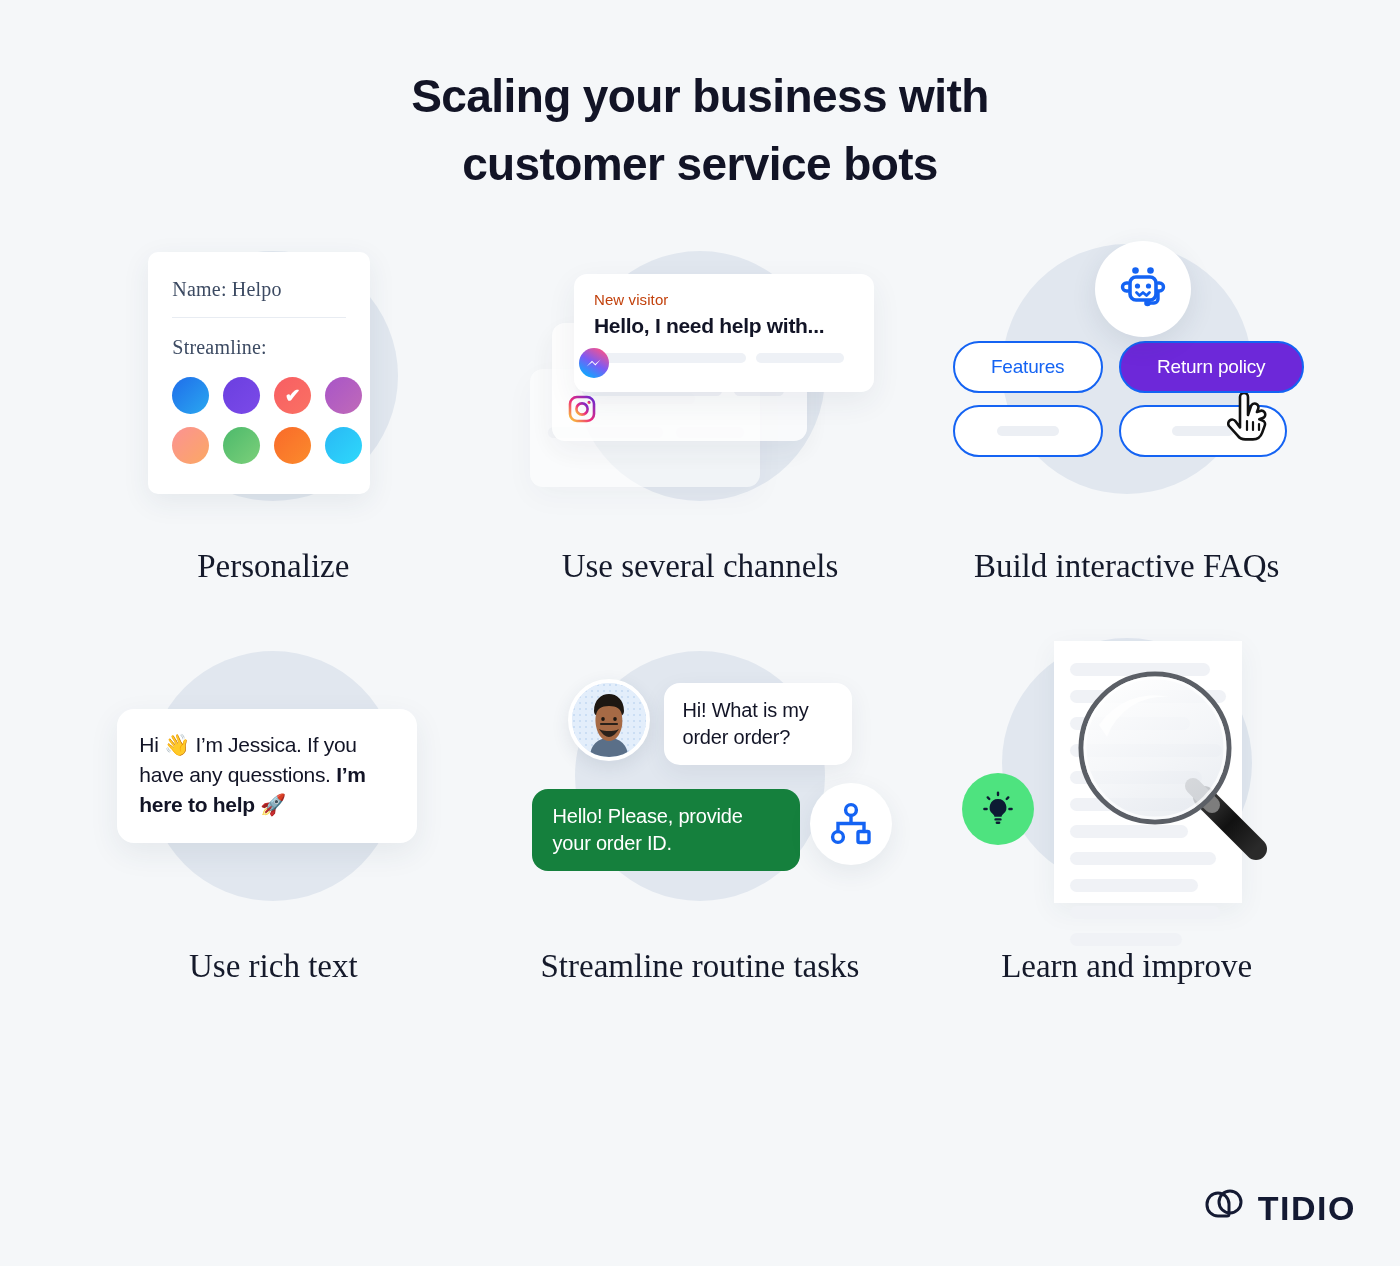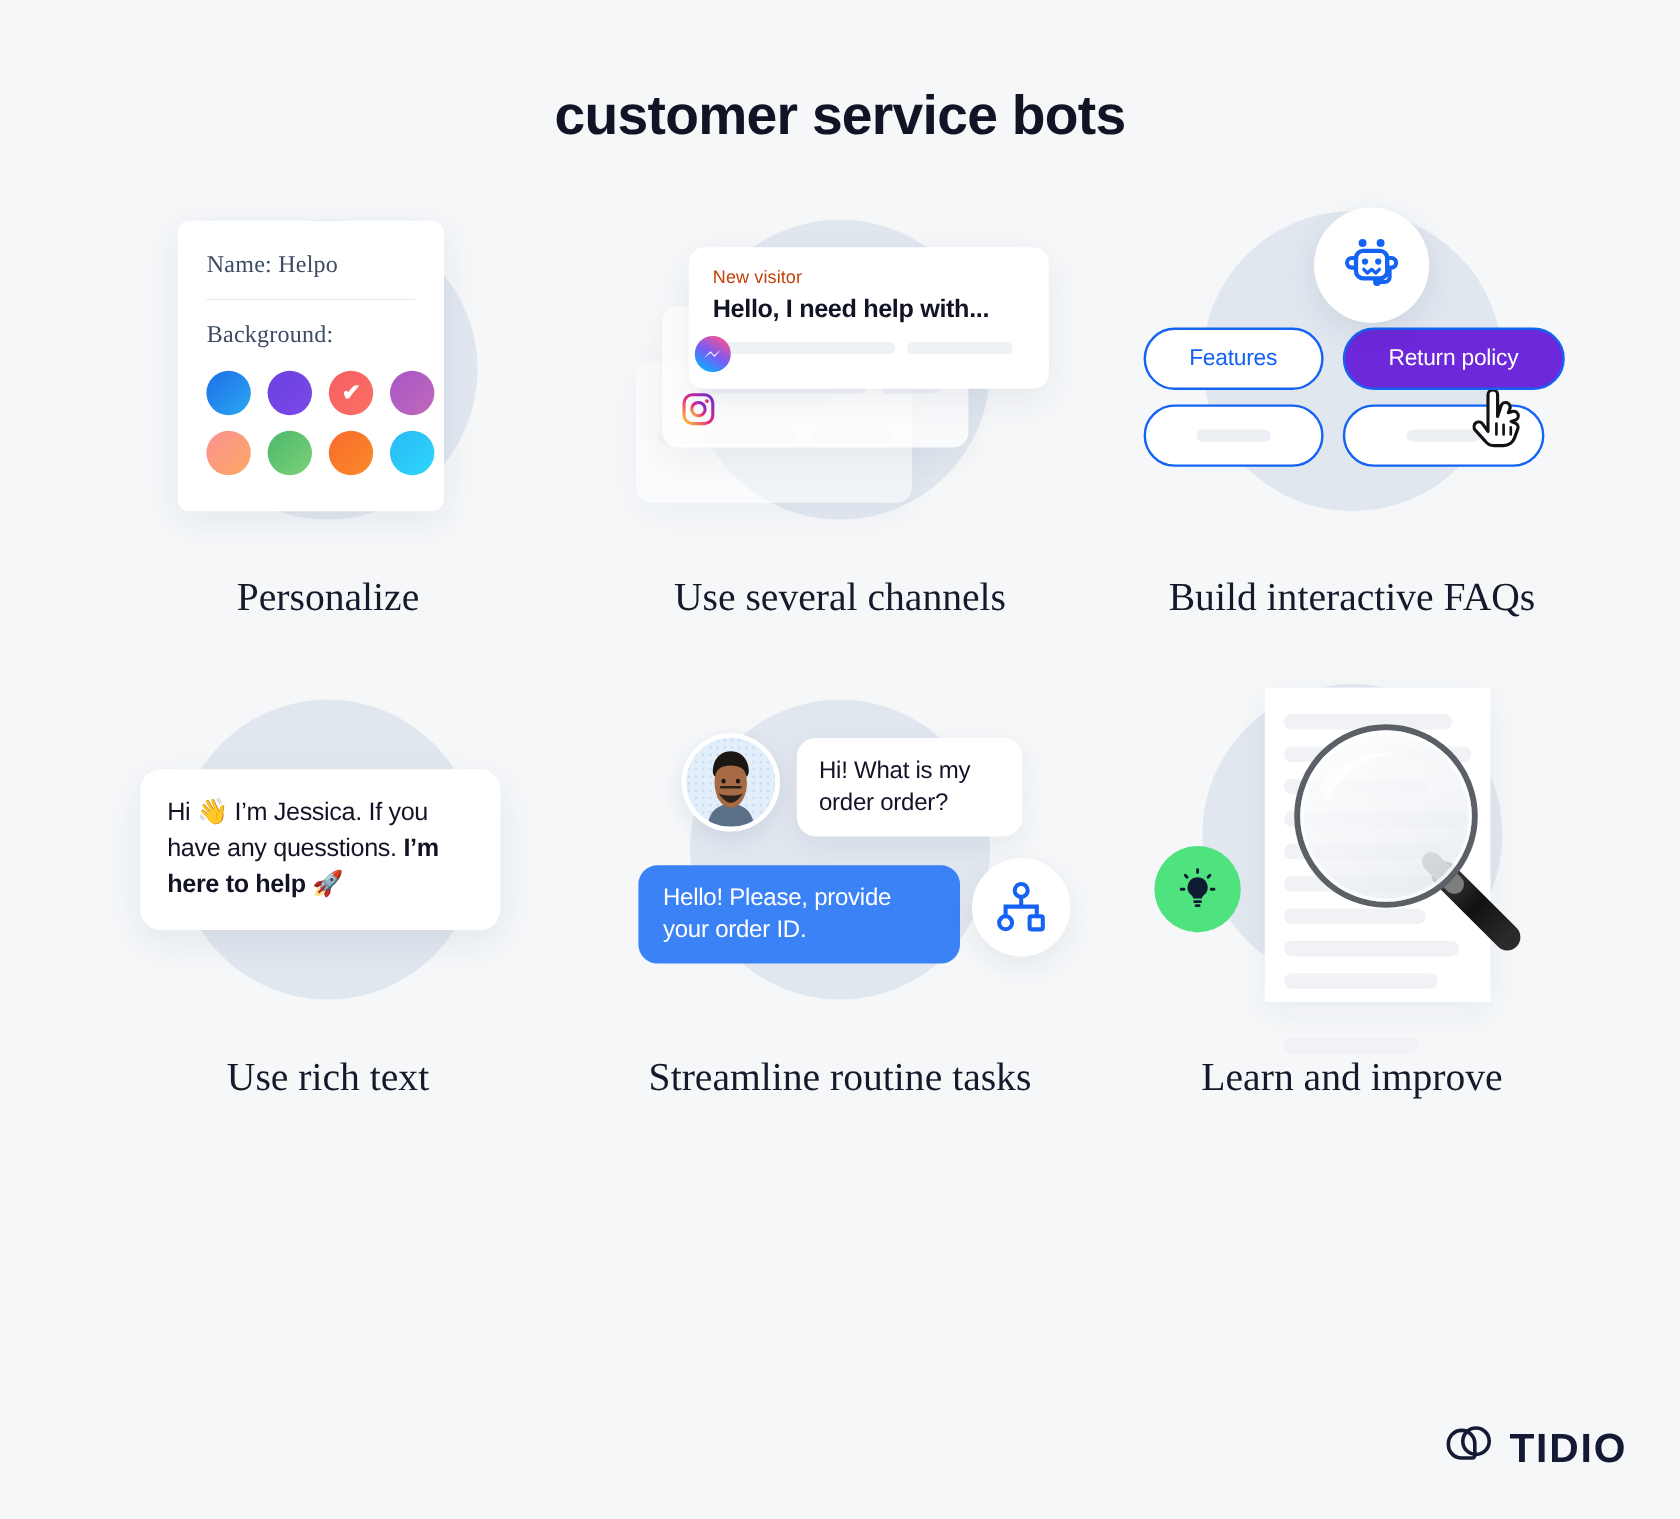--- a/index.html
+++ b/index.html
@@ -221,21 +221,21 @@
     width: 188px;
     background: #fff; border-radius: 16px;
     padding: 14px 18px;
     font-size: 20px; line-height: 1.35; color: #121426;
     letter-spacing: -.2px;
     box-shadow: 0 8px 24px rgba(40,60,90,.07);
   }
   .bubble-out {
     position: absolute; left: 10px; top: 128px;
     width: 268px;
-    background: #3b82f6; border-radius: 16px;
+    background: #15803d; border-radius: 16px;
     padding: 14px 20px;
     font-size: 20px; line-height: 1.35; color: #fff;
     letter-spacing: -.2px;
   }
   .flow-circle {
     position: absolute; left: 288px; top: 122px;
     width: 82px; height: 82px; background: #fff; border-radius: 50%;
     display: flex; align-items: center; justify-content: center;
     box-shadow: 0 8px 24px rgba(40,60,90,.08);
   }
@@ -269,33 +269,34 @@
   }
   .logo .word {
     font-size: 34px; font-weight: bold; color: #141a33;
     letter-spacing: 1.5px;
   }
 </style>
 </head>
 <body>
 
 <h1 class="title">
+  <span>Scaling your business with</span>
   <span>customer service bots</span>
 </h1>
 
 <div class="grid">
 
   <div class="cell">
     <div class="art">
       <div class="blob"></div>
 
       <div class="name-card">
         <div class="row-label">Name: Helpo</div>
         <div class="divider"></div>
-        <div class="row-label">Background:</div>
+        <div class="row-label">Streamline:</div>
 
         <div class="swatches">
           <div class="sw" style="background: linear-gradient(135deg, rgb(31, 109, 234), rgb(42, 168, 240));"></div>
           <div class="sw" style="background: linear-gradient(135deg, rgb(107, 63, 224), rgb(123, 74, 232));"></div>
           <div class="sw" style="background: linear-gradient(135deg, rgb(248, 94, 99), rgb(250, 113, 99));">
             <span class="tick">✔</span>
           </div>
           <div class="sw" style="background: linear-gradient(135deg, rgb(168, 85, 200), rgb(192, 106, 184));"></div>
           <div class="sw" style="background: linear-gradient(135deg, rgb(251, 146, 147), rgb(251, 168, 99));"></div>
           <div class="sw" style="background: linear-gradient(135deg, rgb(76, 185, 107), rgb(124, 208, 122));"></div>

